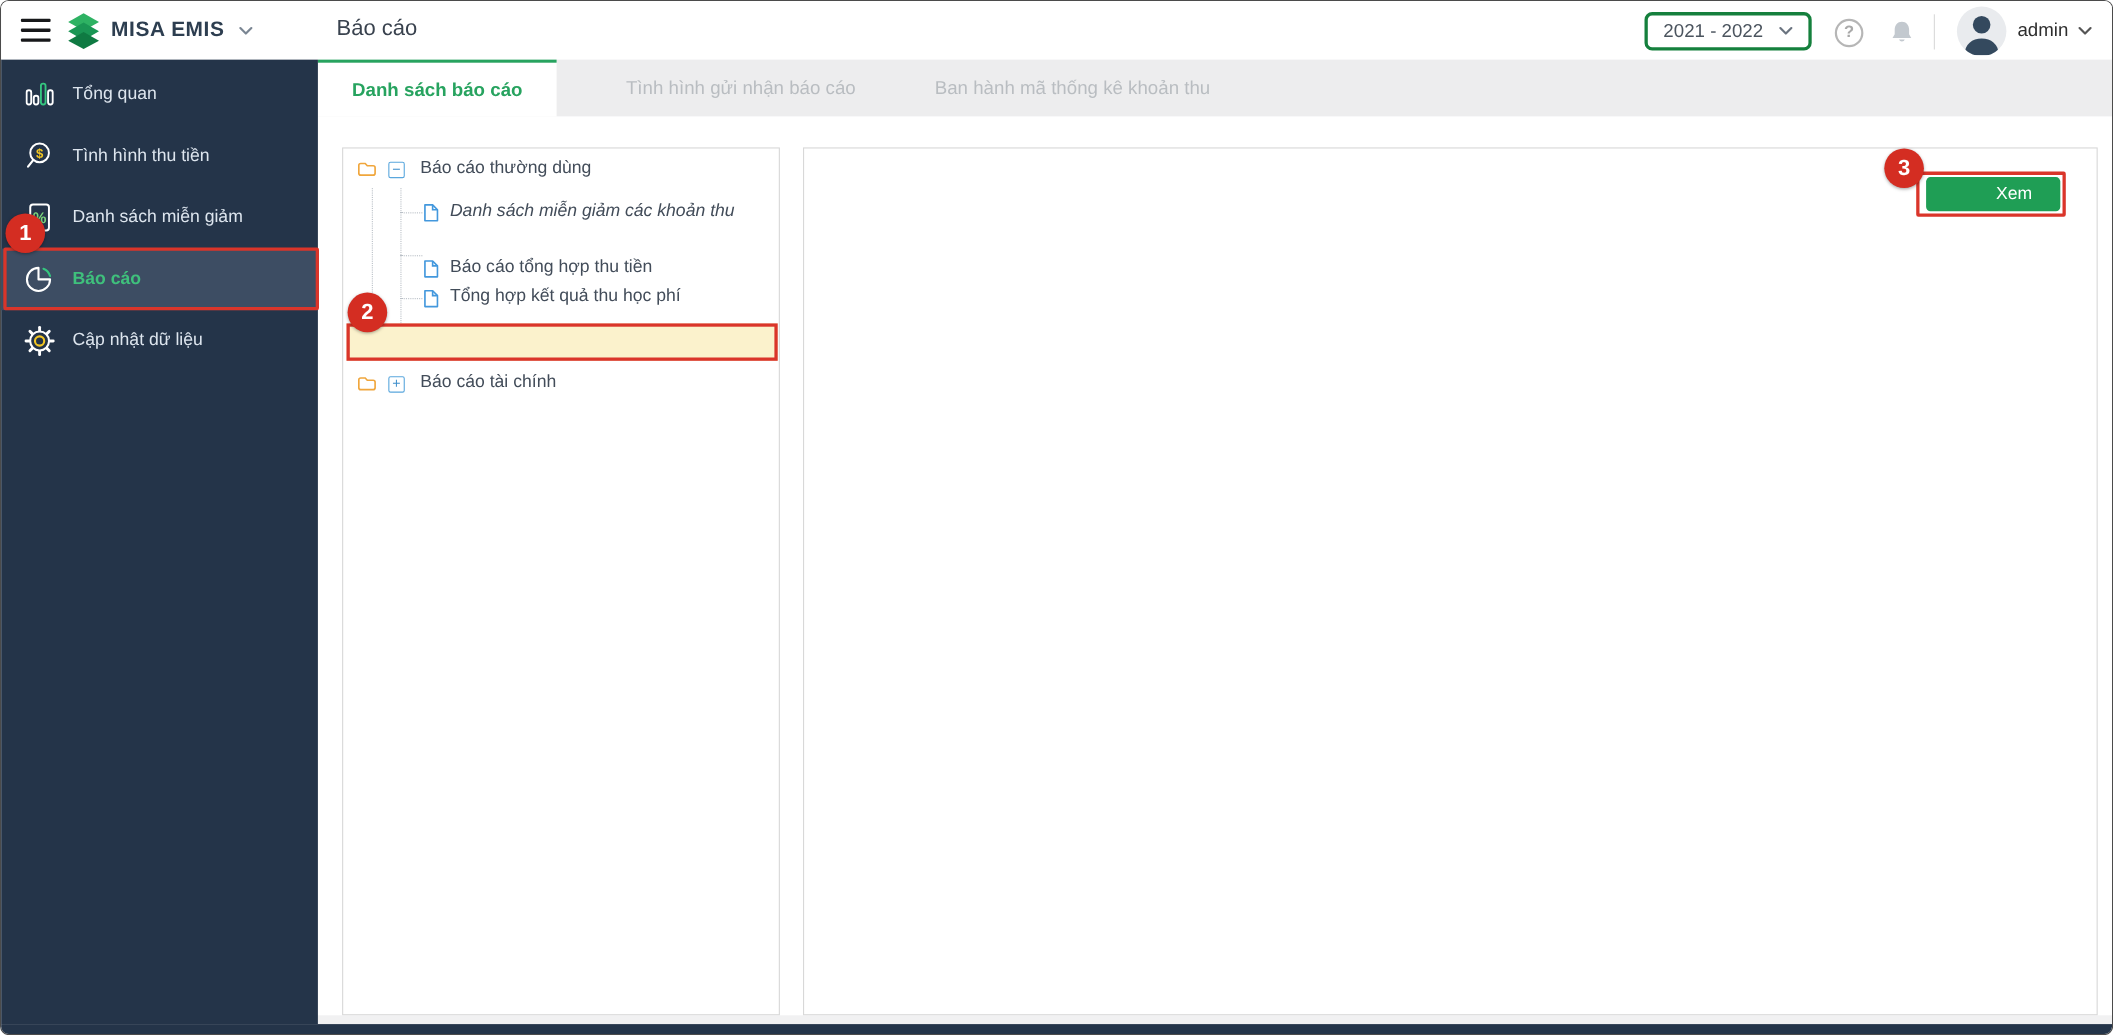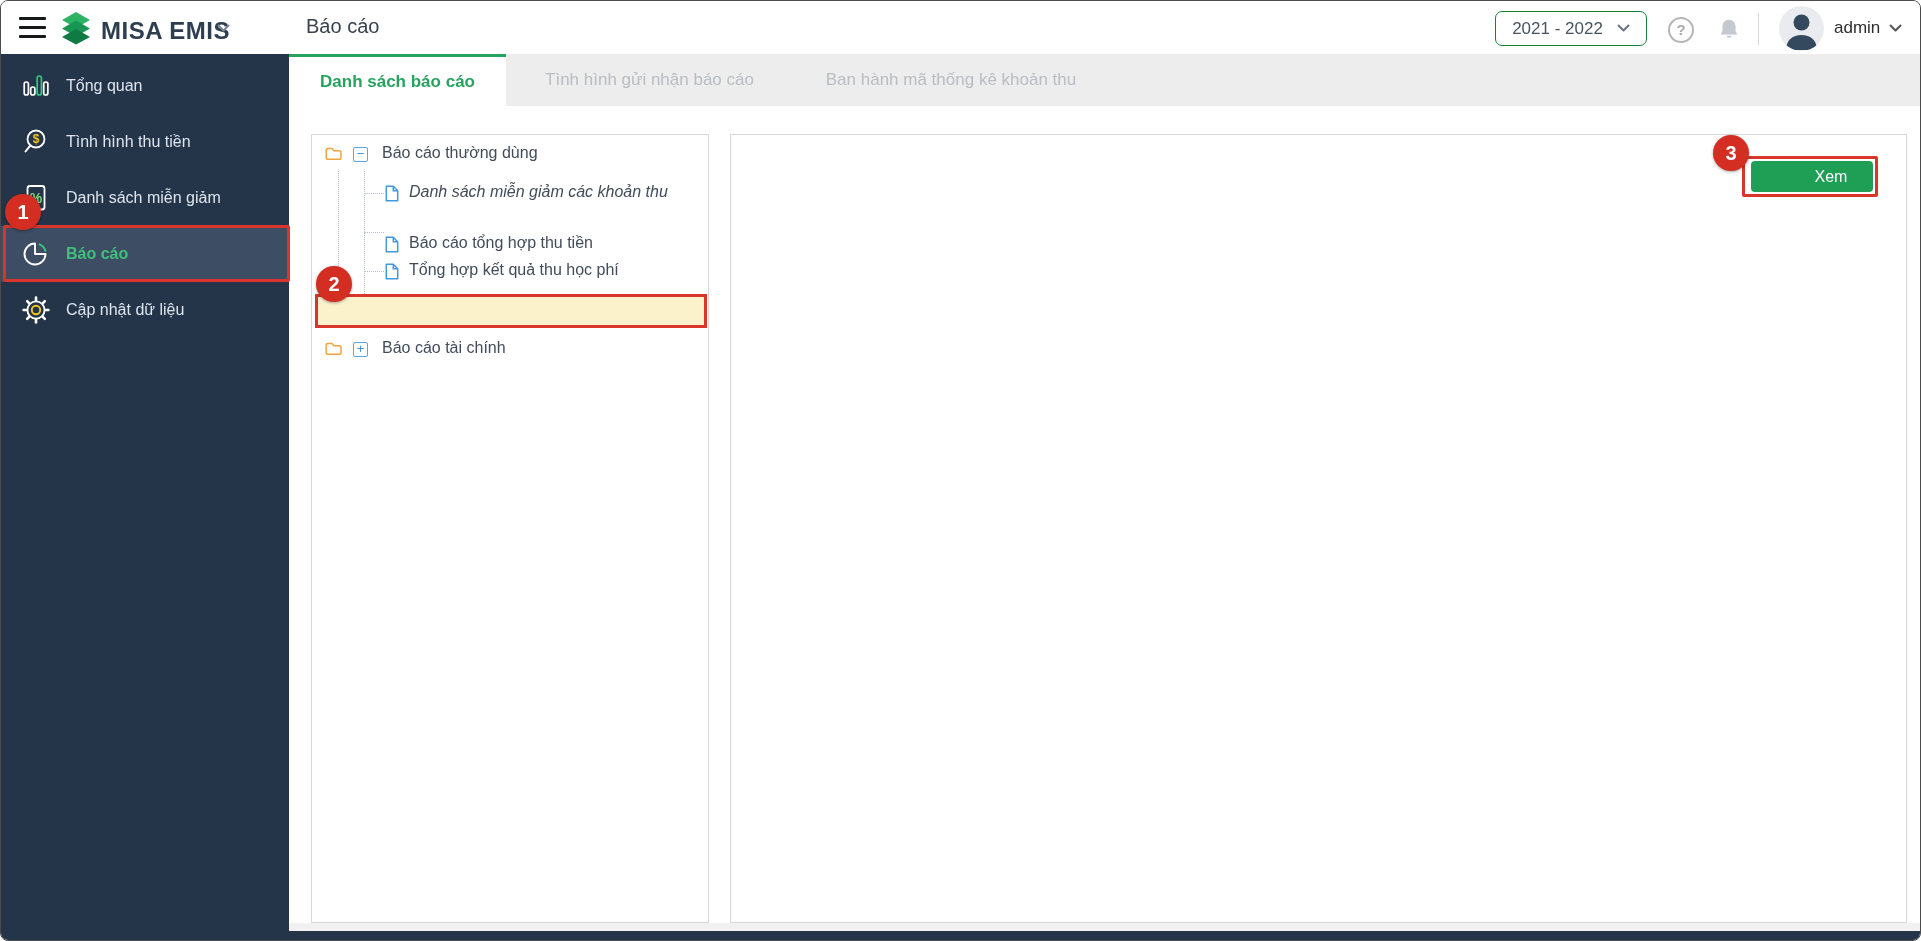--- a/index.html
+++ b/index.html
@@ -13,50 +13,50 @@
     position: relative; width: 1921px; height: 941px;
     border: 1px solid #4b4b4b; border-radius: 8px;
     overflow: hidden; background: #fff;
   }
 
   
   .header { position: absolute; left:0; top:0; width:1921px; height:53px; background:#fff; z-index:5; }
   .hamburger { position:absolute; left:18px; top:16px; width:27px; height:21px; display:flex; flex-direction:column; justify-content:space-between; cursor:pointer; }
   .hamburger span { display:block; height:3.2px; background:#17181a; border-radius:1px; }
   .logo { position:absolute; left:57px; top:10px; }
-  .brand { position:absolute; left:100px; top:16px; font-size:24px; font-weight:bold; letter-spacing:.5px; color:#2d3e50; }
+  .brand { position:absolute; left:100px; top:16px; font-size:19px; font-weight:bold; letter-spacing:.5px; color:#2d3e50; }
   .brand-caret { position:absolute; left:216px; top:23px; }
   .page-title { position:absolute; left:305px; top:14px; font-size:20px; font-weight:500; color:#39424e; }
 
   .org-btn { position:absolute; left:1154px; top:7px; width:291px; height:40px; background:#fff; border:1px solid #d4d4d4; border-radius:7px; display:flex; align-items:center; cursor:pointer; }
   .org-home { width:40px; height:38px; background:#1f9e55; border-radius:6px 0 0 6px; display:flex; align-items:center; justify-content:center; flex:0 0 40px; }
   .org-label { flex:1; text-align:center; font-size:17px; color:#4a4a4a; padding:0 6px; white-space:nowrap; }
 
-  .year-select { position:absolute; left:1494px; top:10px; width:152px; height:35px; border:1px solid #15803d; border-radius:7px; background:#fff; display:flex; align-items:center; justify-content:center; gap:14px; cursor:pointer; }
+  .year-select { position:absolute; left:1494px; top:10px; width:152px; height:35px; border:3px solid #15803d; border-radius:7px; background:#fff; display:flex; align-items:center; justify-content:center; gap:14px; cursor:pointer; }
   .year-select .val { font-size:17px; color:#4b545e; }
 
   .help-icon { position:absolute; left:1667px; top:16px; width:26px; height:26px; border:2.2px solid #b6b6b6; border-radius:50%; color:#a9a9a9; font-size:15px; font-weight:bold; text-align:center; line-height:22px; cursor:pointer; }
   .bell-icon { position:absolute; left:1716px; top:16px; cursor:pointer; }
   .hdr-divider { position:absolute; left:1757px; top:12px; width:1px; height:32px; background:#d9d9d9; }
   .avatar { position:absolute; left:1778px; top:5px; width:45px; height:45px; border-radius:50%; background:#e9ebee; overflow:hidden; cursor:pointer; }
   .username { position:absolute; left:1833px; top:17px; font-size:17px; color:#2e2e2e; cursor:pointer; }
   .user-caret { position:absolute; left:1888px; top:23px; cursor:pointer; }
 
   
   .sidebar { position:absolute; left:0; top:53px; width:288px; height:877px; background:#243449; padding-top:4px; z-index:3; }
   .side-item { height:56px; display:flex; align-items:center; padding-left:18px; cursor:pointer; }
   .side-item .ic { width:34px; display:flex; justify-content:center; }
   .side-item .lbl { margin-left:13px; font-size:16px; color:#dde5ee; }
   .side-item.active { background:#3d4d63; }
   .side-item.active .lbl { color:#3fc07c; font-weight:600; }
 
   
   .tabbar { position:absolute; left:288px; top:53px; width:1633px; height:52px; background:#ededee; display:flex; }
   .tab { display:flex; align-items:center; justify-content:center; font-size:17px; color:#b9bdc1; cursor:pointer; }
-  .tab.t1 { width:217px; } .tab.t2 { width:287px; } .tab.t3 { width:316px; }
+  .tab.t1 { width:217px; } .tab.t2 { width:287px;margin-left:24px; } .tab.t3 { width:316px; }
   .tab.active { background:#fff; border-top:3px solid #27a35f; color:#27a35f; font-weight:600; }
 
   
   .main { position:absolute; left:288px; top:105px; width:1633px; height:825px; background:#fff; }
   .below-gap { position:absolute; left:288px; top:922px; width:1633px; height:8px; background:#f1f1f2; }
   .bottom-strip { position:absolute; left:0; top:930px; width:1921px; height:11px; background:#243449; z-index:6; }
 
   .panel { position:absolute; background:#fff; border:1px solid #d8d8d8; }
   .tree-panel { left:310px; top:133px; width:398px; height:789px; }
   .right-panel { left:729px; top:133px; width:1177px; height:789px; }

